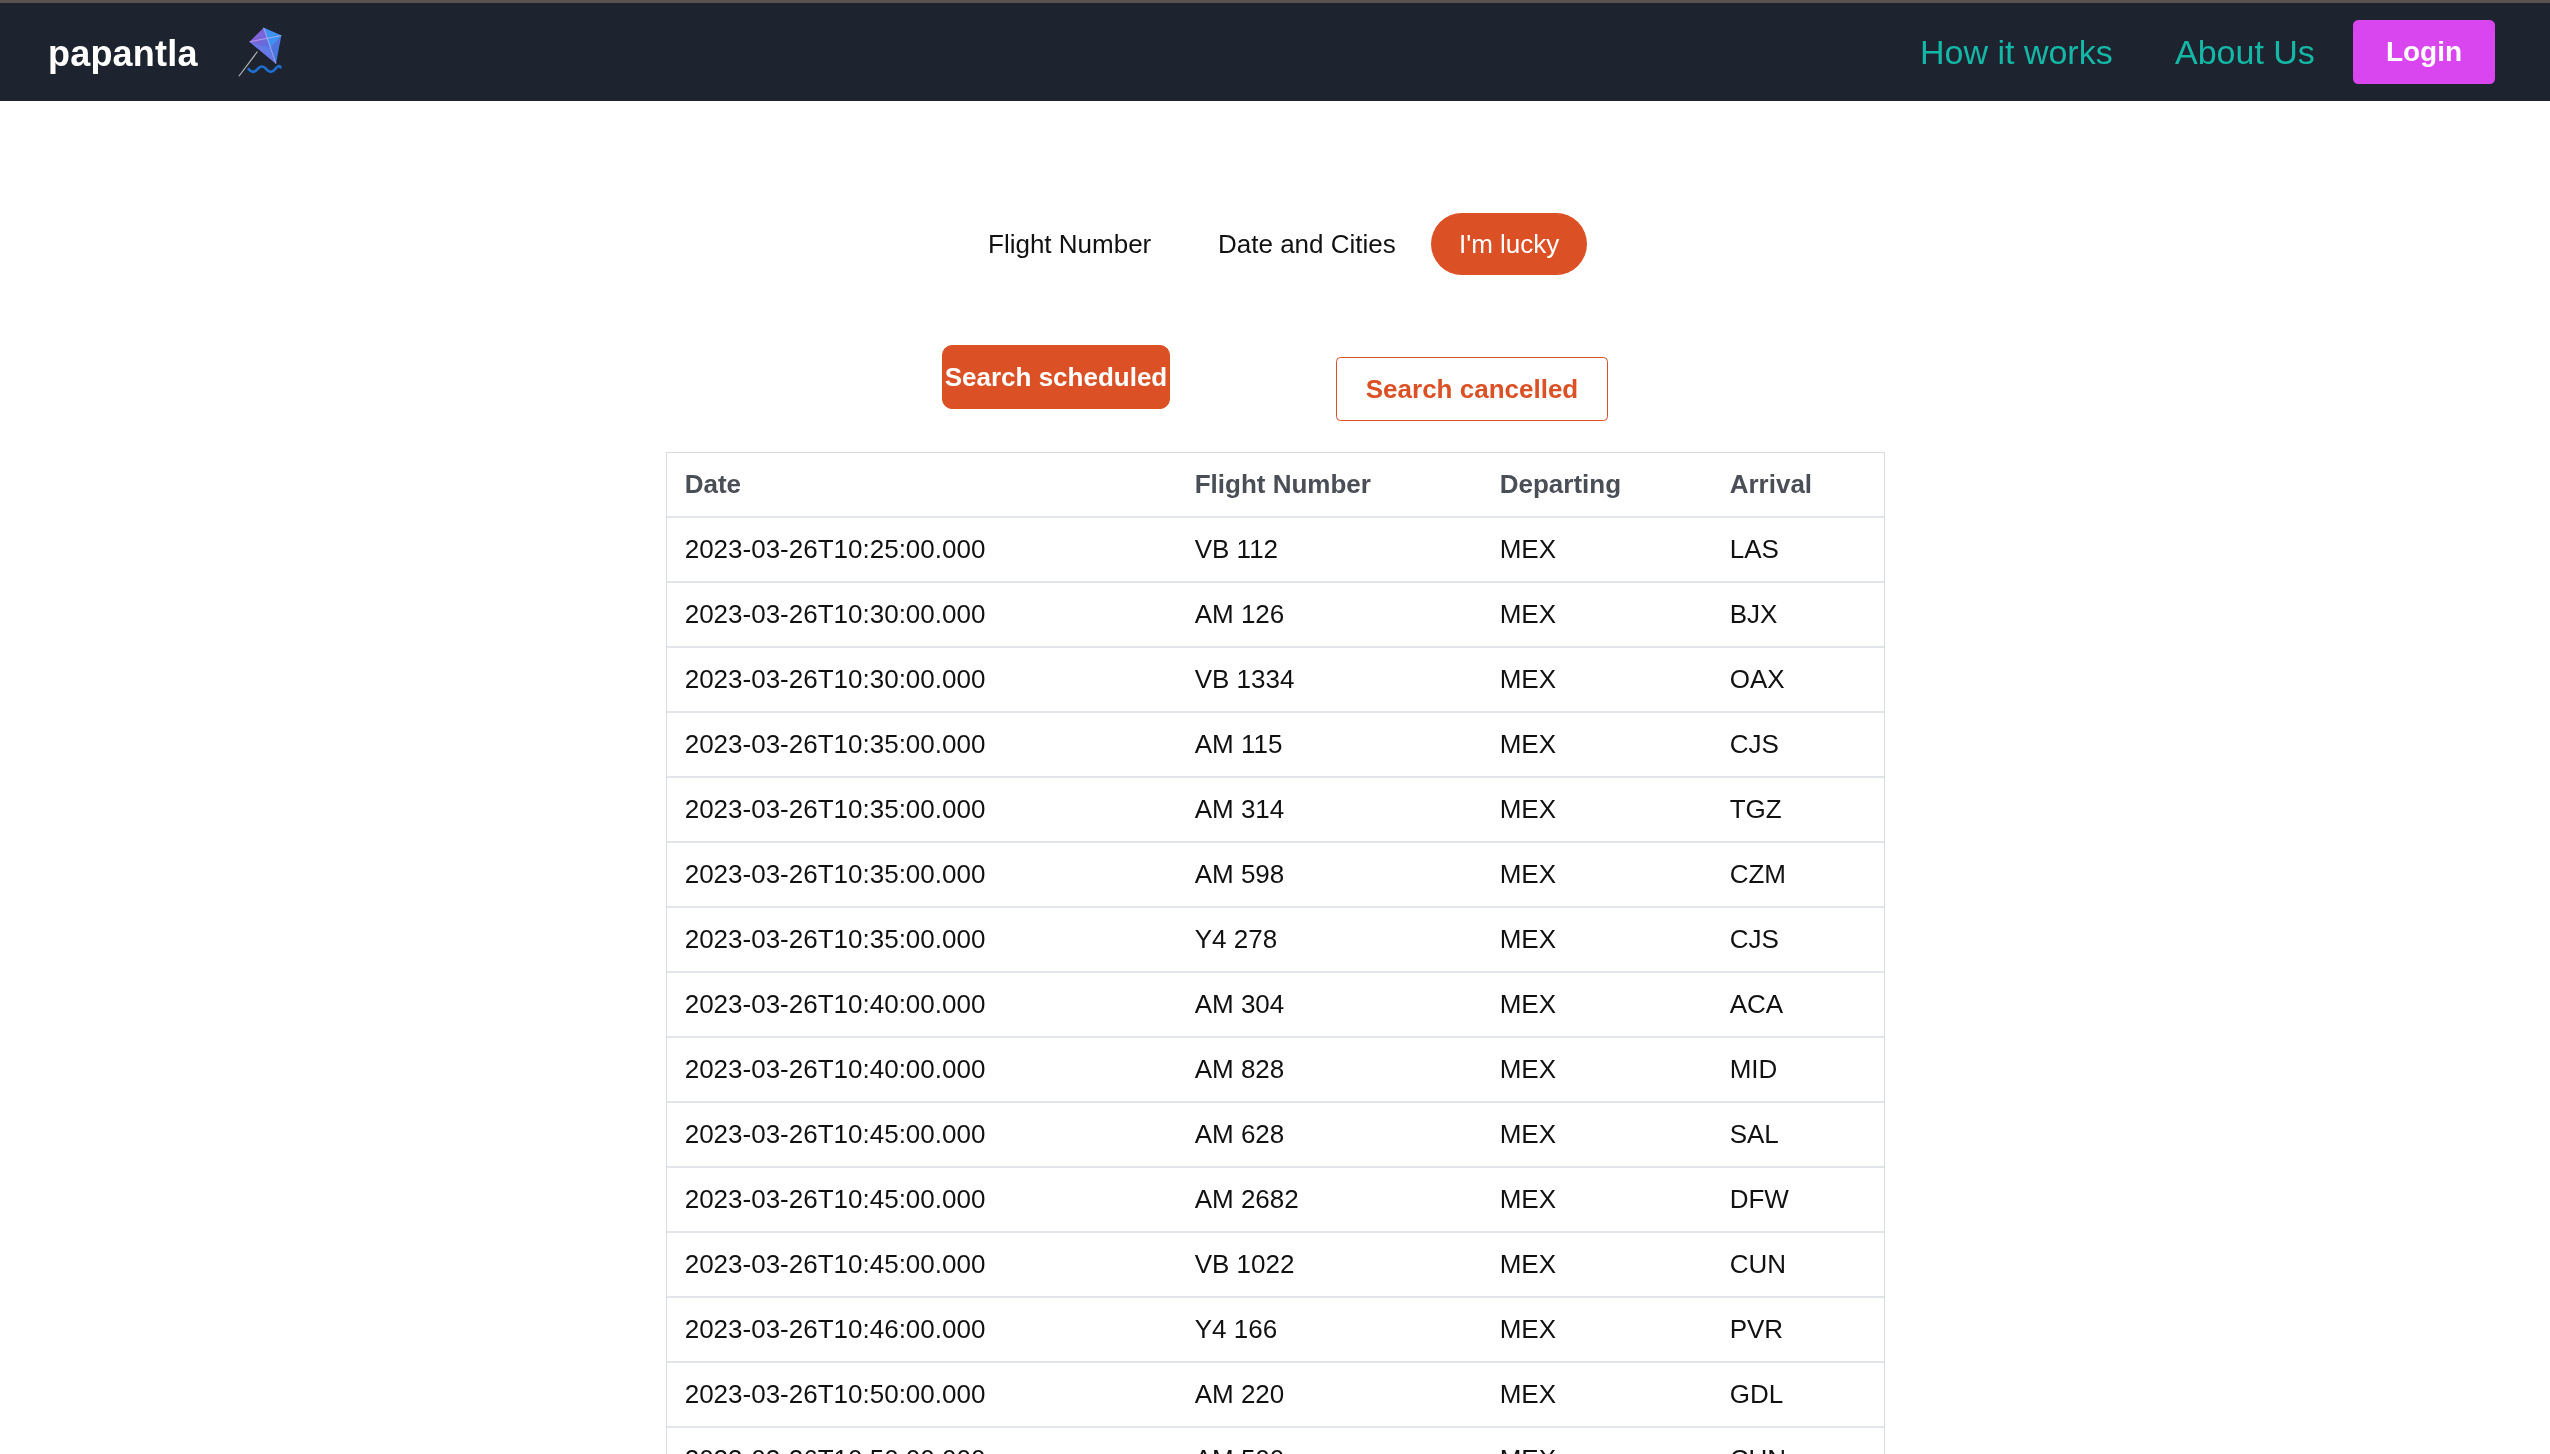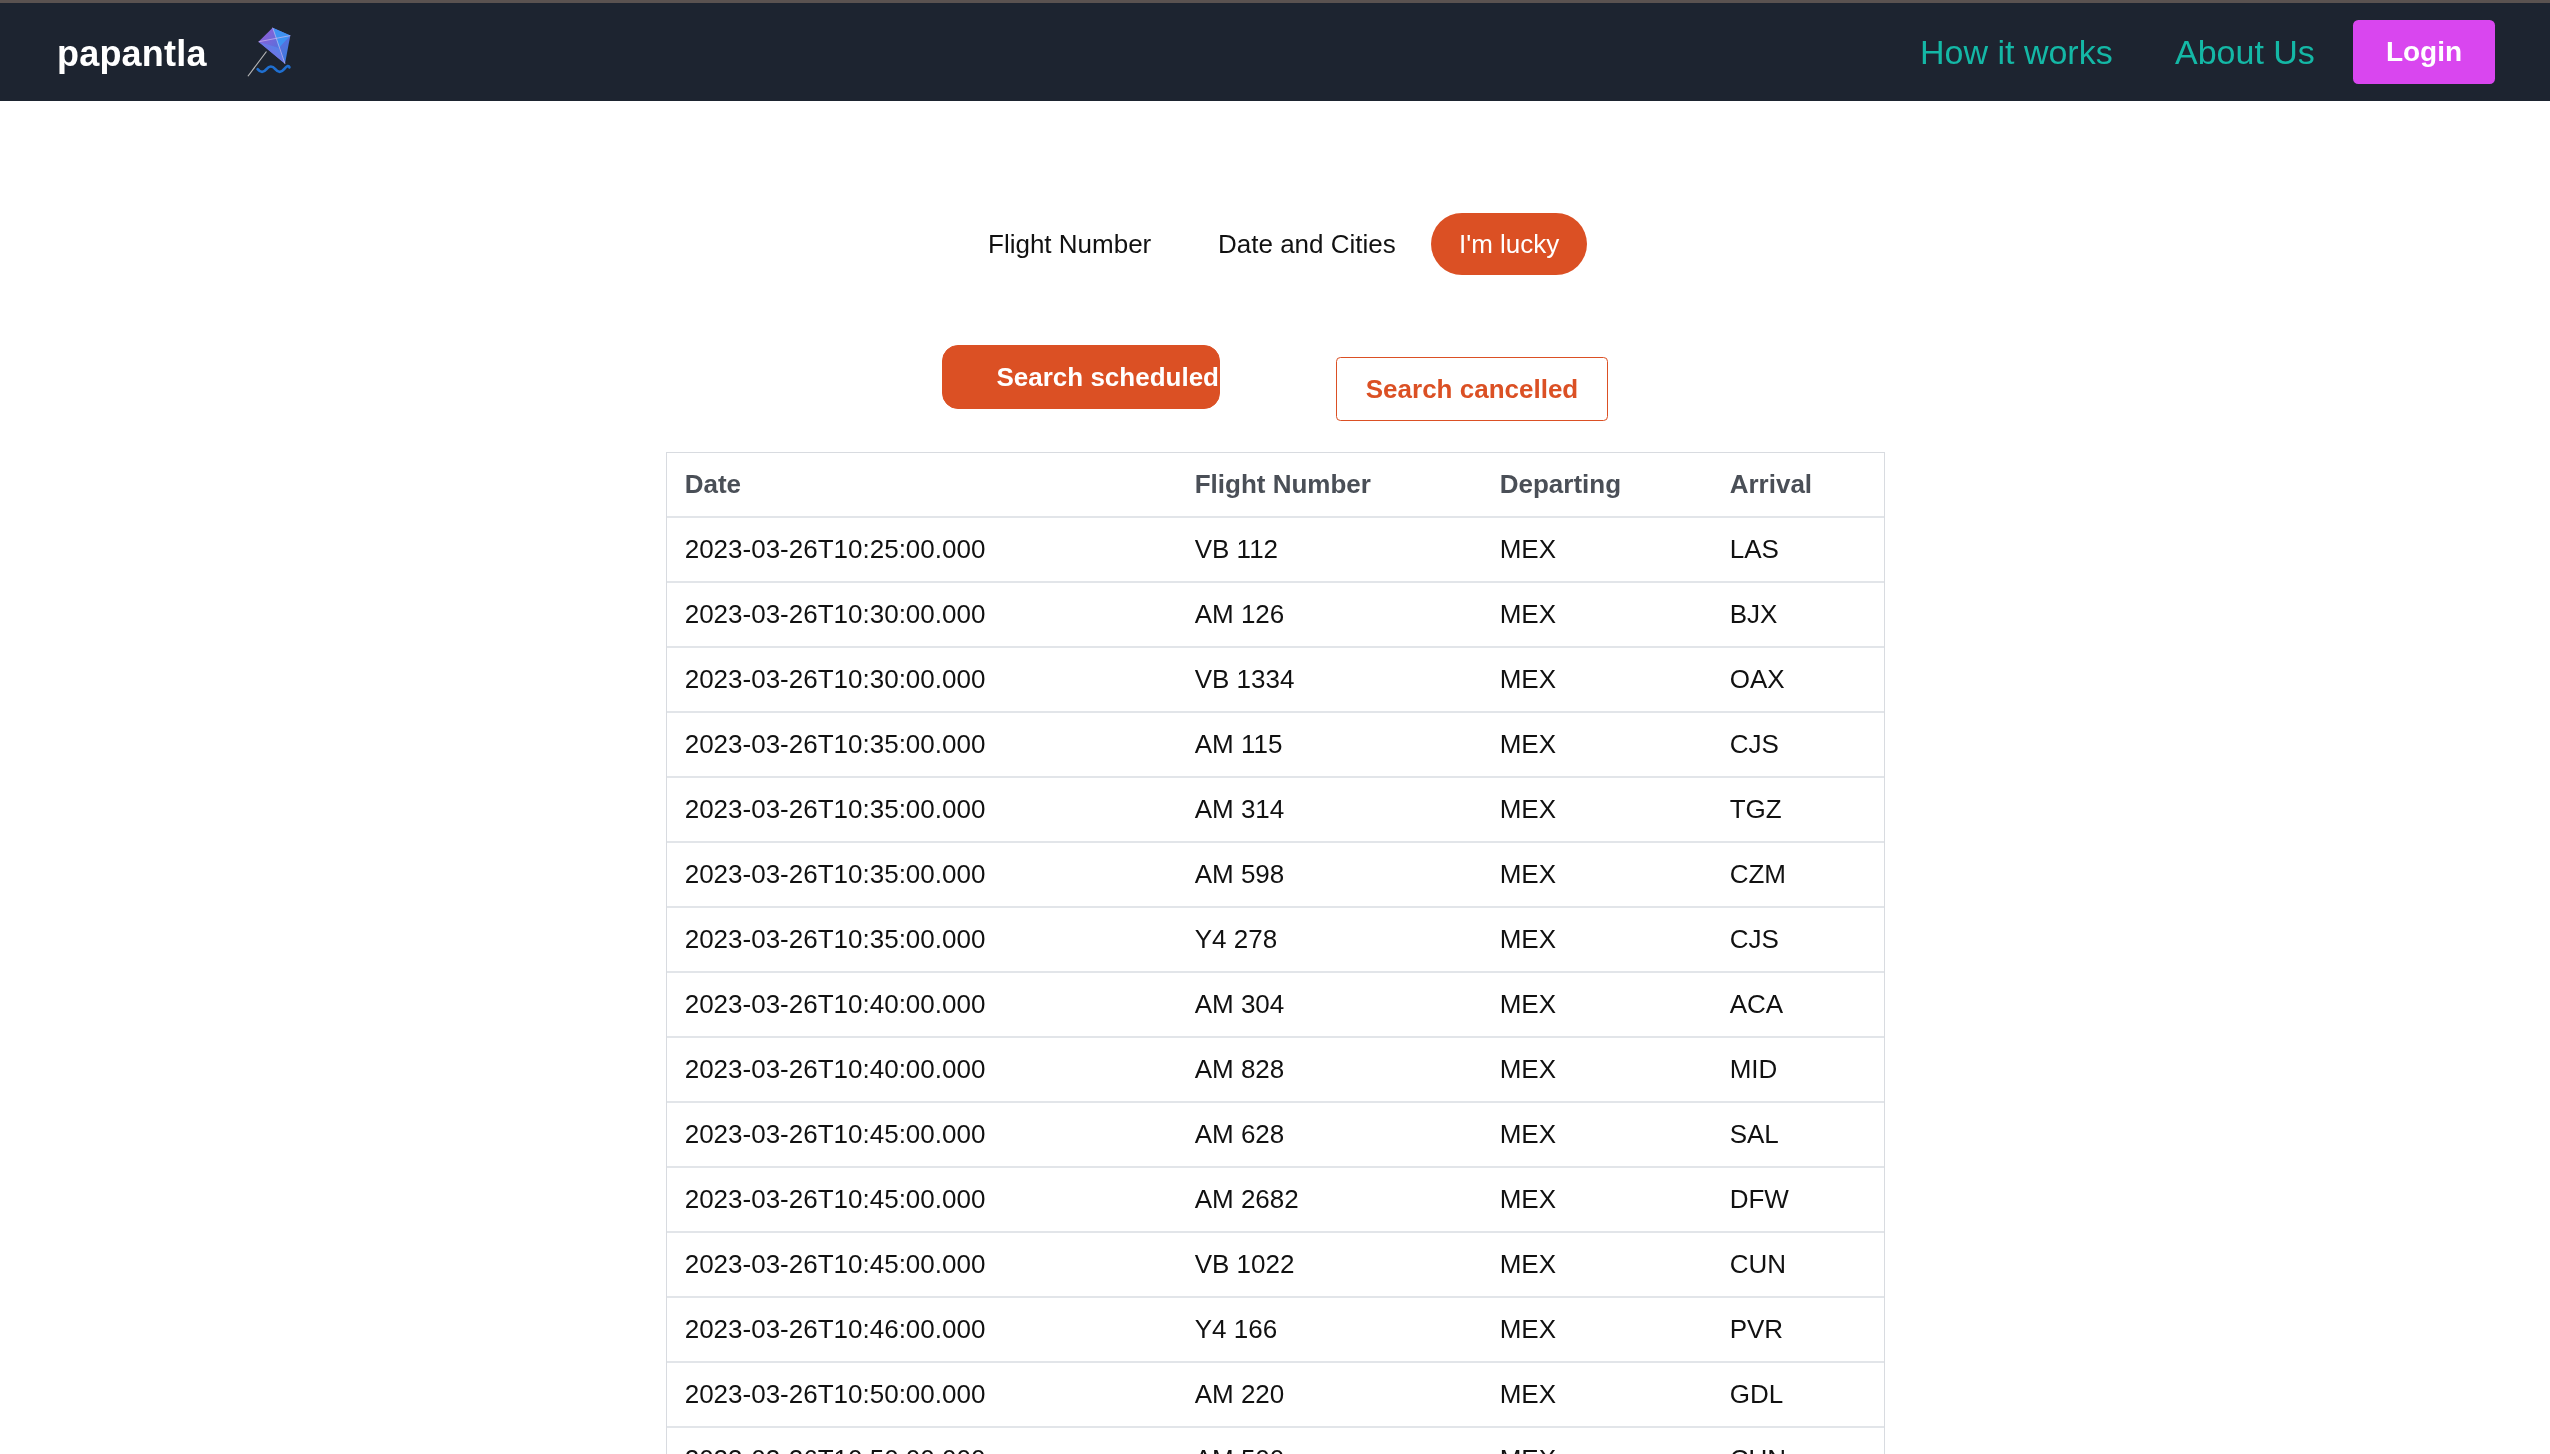--- a/index.html
+++ b/index.html
@@ -1,29 +1,29 @@
 <!DOCTYPE html>
 <html style="font-size:14px"><head>
 <meta charset="utf-8">
 <style>
   * { box-sizing: border-box; margin: 0; padding: 0; }
   html, body { width: 2550px; height: 1454px; overflow: hidden; background: #ffffff; font-family: "Liberation Sans", "DejaVu Sans", sans-serif; }
   .topline { position: absolute; left: 0; top: 0; width: 2550px; height: 2.7px; background: #5a5250; }
   .nav { position: absolute; left: 0; top: 2.7px; width: 2550px; height: 98px; background: #1d2430; }
-  .logo { position: absolute; left: 57px; top: 26.6px; display: flex; align-items: center; gap: 28px; }
+  .logo { position: absolute; left: 48px; top: 26.6px; display: flex; align-items: center; gap: 28px; }
   .logo-text { color: #ffffff; font-size: 36px; font-weight: 700; letter-spacing: 0.2px; line-height: 50px; }
   .kite { margin-left: 10.6px; width: 50px; height: 53px; margin-top: -5.3px; }
   .nav-link { position: absolute; top: 30px; color: #14b8a6; font-size: 34px; line-height: 39px; text-decoration: none; cursor: pointer; }
   .login-btn { position: absolute; left: 2353px; top: 17.7px; width: 142px; height: 64px; background: #d946ef; color: #ffffff; border: none; border-radius: 5.3px; font-family: "Liberation Sans", sans-serif; font-size: 28px; font-weight: 700; cursor: pointer; }
 
   .tabs { position: absolute; top: 213px; left: 0; width: 2550px; height: 62px; }
   .tab { position: absolute; top: 0; height: 62px; line-height: 62px; font-size: 26px; color: #111111; cursor: pointer; white-space: nowrap; }
   .tab.active { background: #db5024; color: #ffffff; border-radius: 31px; padding: 0 28px; }
 
-  .btn-primary { position: absolute; left: 942px; top: 345px; width: 278px; height: 64px; background: #db5024; color: #ffffff; border: 1.8px solid #db5024; border-radius: 16px; font-family: "Liberation Sans", sans-serif; font-size: 26px; font-weight: 700; cursor: pointer; text-align: right; }
+  .btn-primary { position: absolute; left: 942px; top: 345px; width: 228px; height: 64px; background: #db5024; color: #ffffff; border: 1.8px solid #db5024; border-radius: 10px; font-family: "Liberation Sans", sans-serif; font-size: 26px; font-weight: 700; cursor: pointer; }
   .btn-outline { position: absolute; left: 1336px; top: 345px; width: 272px; height: 64px; background: #ffffff; color: #db5024; border: 1.8px solid #db5024; border-radius: 4.4px; font-family: "Liberation Sans", sans-serif; font-size: 26px; font-weight: 700; cursor: pointer; margin-top: 12px; }
 
   .table-wrap { position: absolute; left: 666px; top: 452px; width: 1219px; height: 1063px; border: 1.8px solid #d8dbe0; border-bottom: none; overflow: hidden; }
   table { width: 100%; border-collapse: collapse; }
   th, td { text-align: left; height: 65px; border-bottom: 2.7px solid #e2e5e9; padding: 0 0 0 17.7px; font-size: 26px; white-space: nowrap; }
   th { color: #4a4f57; font-weight: 700; height: 64px; }
   td { color: #111111; }
   col.c1 { width: 510px; } col.c2 { width: 305px; } col.c3 { width: 230px; } col.c4 { width: auto; }
 </style>
 </head>

